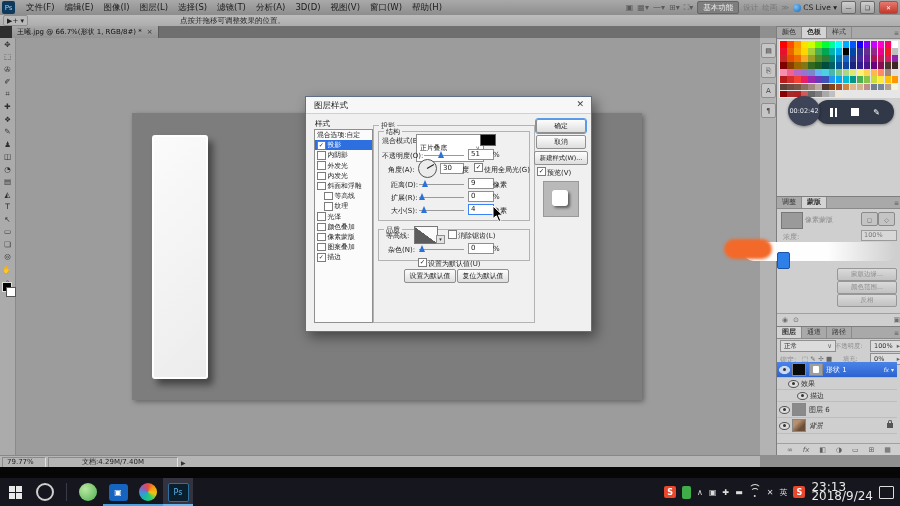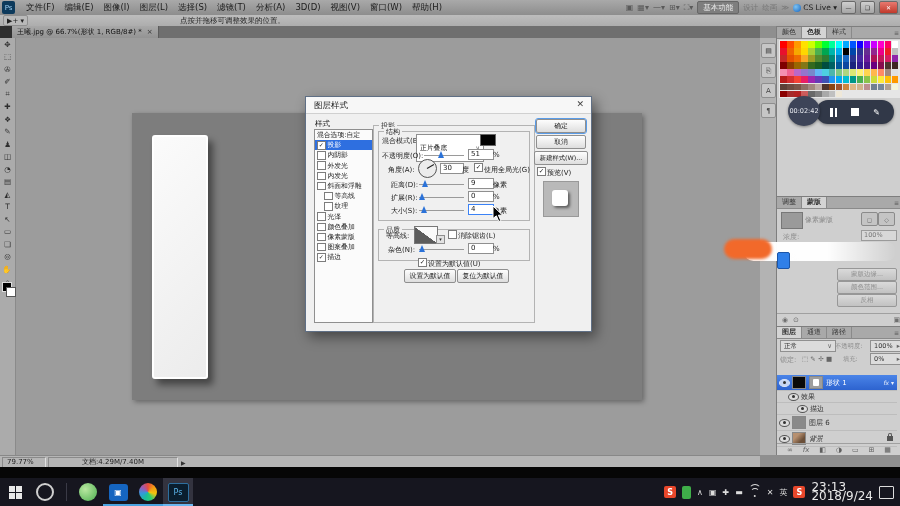--- a/index.html
+++ b/index.html
@@ -88,21 +88,21 @@
   #hl-blob{left:724px;top:239px;width:48px;height:20px;border-radius:10px;background:#f2692a;filter:blur(1.5px);z-index:41;}
   #hl-thumb{left:777px;top:252px;width:11px;height:15px;background:#2f7fe8;border:1px solid #1b55a8;border-radius:2px;z-index:42;}
 
   
   #layers-panel{left:776px;top:326px;width:124px;height:129px;font-size:7px;color:#333;}
   #blend-row{position:absolute;left:0;top:12px;width:124px;height:13px;}
   .dd{position:absolute;border:1px solid #909090;background:#dcdcdc;height:10px;line-height:10px;padding:0 3px;font-size:6.5px;color:#333;}
   .dim{color:#8d8d8d;}
   #lock-row{position:absolute;left:0;top:26px;width:124px;height:12px;}
   .lock-glyph{display:inline-block;width:8px;text-align:center;color:#666;font-size:6.5px;}
-  #layer-rows{position:absolute;left:0;top:48px;width:120px;}
+  #layer-rows{position:absolute;left:0;top:35px;width:120px;}
   .lrow{position:relative;display:flex;align-items:center;border-bottom:1px solid #bdbdbd;background:#cfcfcf;}
   .lrow.selected{background:linear-gradient(#4a84e8,#2d63cf);color:#fff;}
   .eye{width:9px;height:6px;border:1px solid #555;border-radius:50%;position:relative;margin:0 3px;flex:none;background:#ddd;}
   .eye::after{content:"";position:absolute;left:2.5px;top:1px;width:3px;height:3px;border-radius:50%;background:#333;}
   .lrow.selected .eye{border-color:#dce6f8;background:#c8d6f2;}
   .eyecell{width:15px;flex:none;display:flex;justify-content:center;}
   .lthumb{width:12px;height:11px;border:1px solid #888;flex:none;margin-right:3px;}
   .lthumb.black{background:#0a0a0a;}
   .lthumb.gray{background:#8a8a8a;}
   .lthumb.photo{background:linear-gradient(135deg,#b79070 30%,#6b4f38 70%);}

